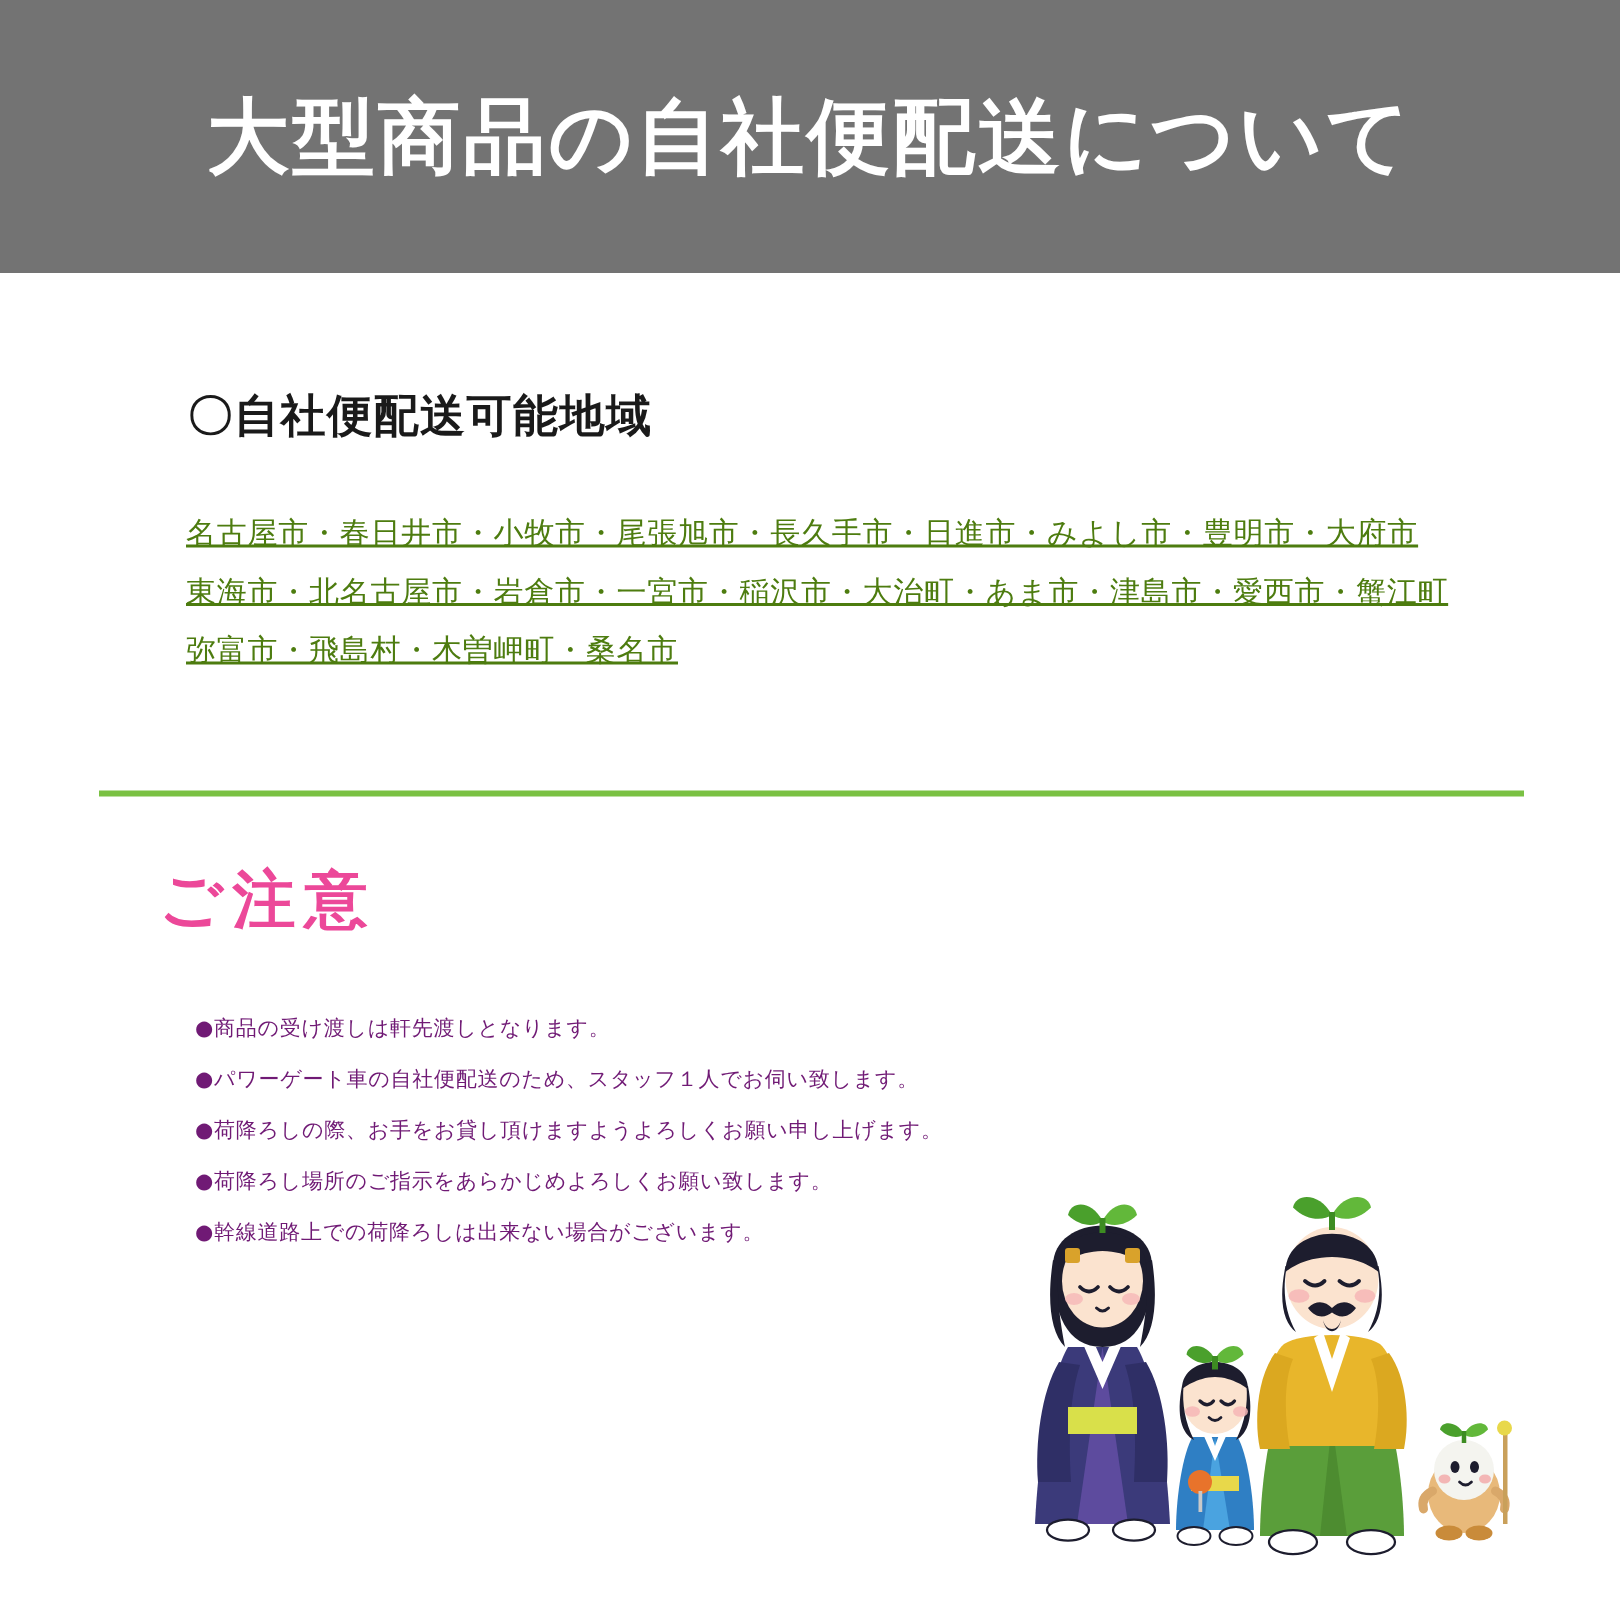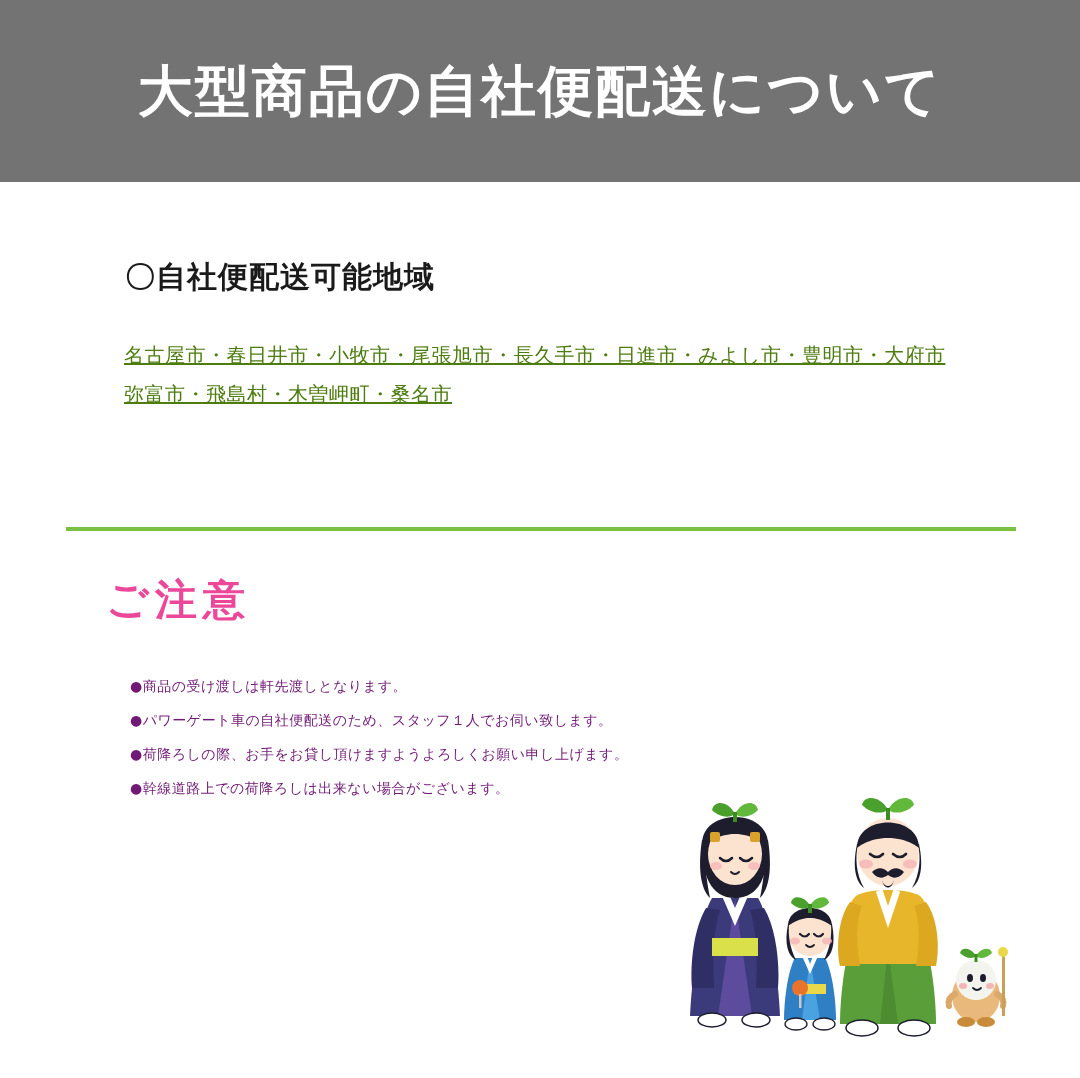--- a/index.html
+++ b/index.html
@@ -117,31 +117,33 @@
   <div class="banner">
     <div class="banner-title">大型商品の自社便配送について</div>
   </div>
 
   <div class="section-area">
 
     <div class="sec1-heading">〇自社便配送可能地域</div>
 
     <div class="area-list">
       <span class="area-line">名古屋市・春日井市・小牧市・尾張旭市・長久手市・日進市・みよし市・豊明市・大府市</span>
+      <span class="area-line">東海市・北名古屋市・岩倉市・一宮市・稲沢市・大治町・あま市・津島市・愛西市・蟹江町</span>
       <span class="area-line">弥富市・飛島村・木曽岬町・桑名市</span>
     </div>
 
     <hr class="divider">
 
     <div class="sec2-heading">ご注意</div>
 
     <div class="notes">
       <span class="note-item">●商品の受け渡しは軒先渡しとなります。</span>
       <span class="note-item">●パワーゲート車の自社便配送のため、スタッフ１人でお伺い致します。</span>
       <span class="note-item">●荷降ろしの際、お手をお貸し頂けますようよろしくお願い申し上げます。</span>
+      <span class="note-item">●荷降ろし場所のご指示をあらかじめよろしくお願い致します。</span>
       <span class="note-item">●幹線道路上での荷降ろしは出来ない場合がございます。</span>
     </div>
 
     <div class="illustration">
       <svg viewBox="0 0 400 300" xmlns="http://www.w3.org/2000/svg">
 
         <g>
 
           <path d="M72 150 C60 170 52 225 50 268 L140 268 C138 225 130 170 118 150 Z" fill="#3b3a7a"></path>
           <path d="M95 150 L78 268 L112 268 Z" fill="#5d4b9e"></path>

